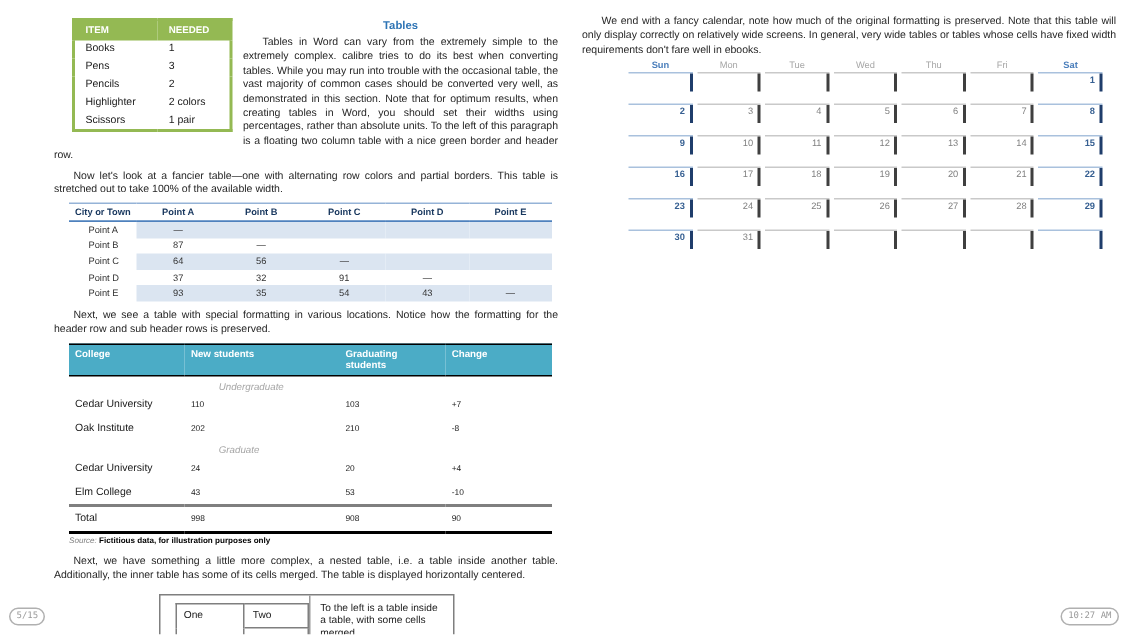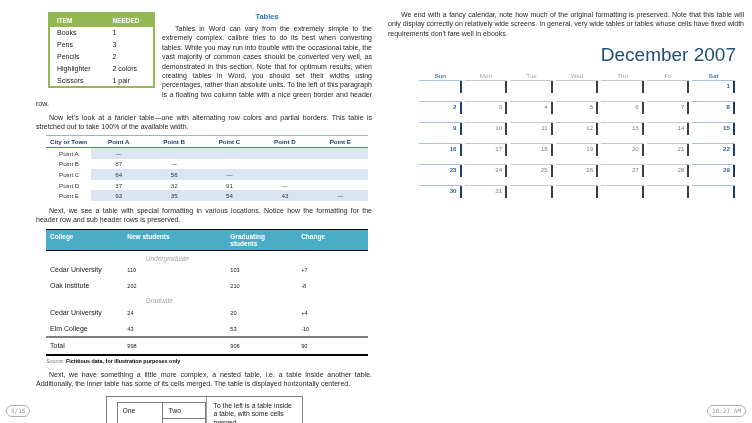--- a/index.html
+++ b/index.html
@@ -244,21 +244,20 @@
             </tr>
           </tbody>
         </table>
       </div>
       <div class="nested-right">To the left is a table inside a table, with some cells merged.</div>
     </div>
   </div>
 
   <div class="page-right">
     <p class="p">We end with a fancy calendar, note how much of the original formatting is preserved. Note that this table will only display correctly on relatively wide screens. In general, very wide tables or tables whose cells have fixed width requirements don't fare well in ebooks.</p>
-    <div class="cal-title">December 2007</div>
     <table class="cal">
       <thead>
           <tr>
             <th class="we">Sun</th>
             <th>Mon</th>
             <th>Tue</th>
             <th>Wed</th>
             <th>Thu</th>
             <th>Fri</th>
             <th class="we">Sat</th>

